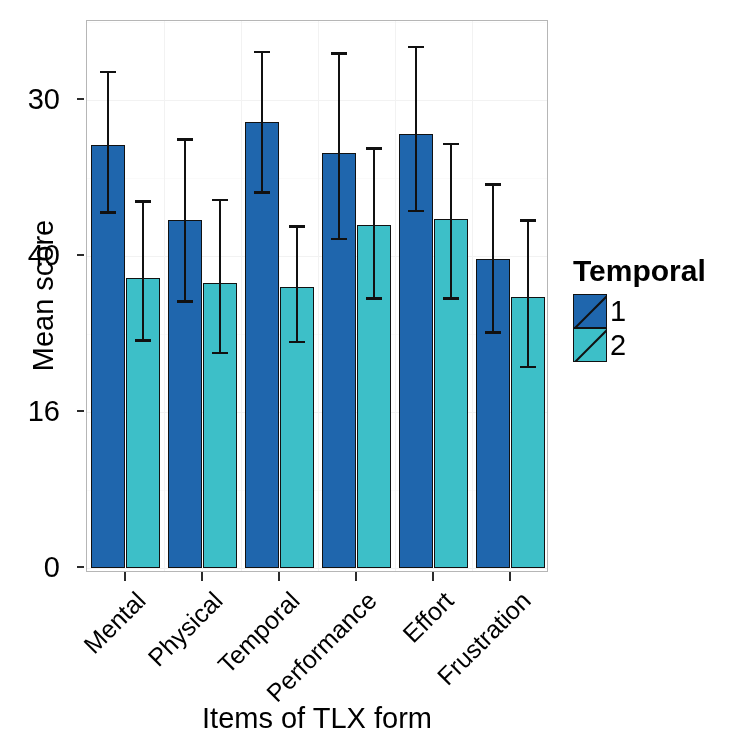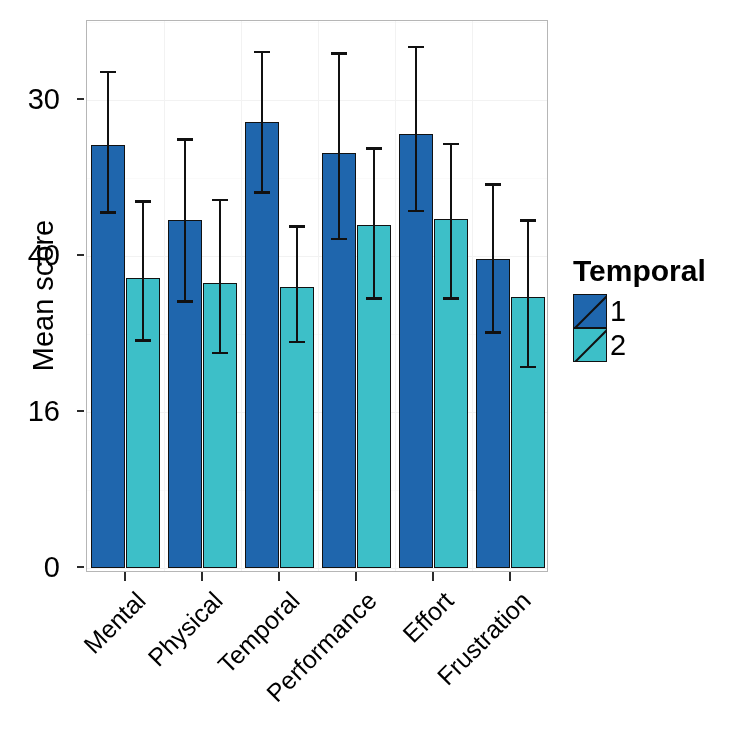--- a/index.html
+++ b/index.html
@@ -267,20 +267,21 @@
       <div class="xtick-mark" style="left: 508.5px; top: 572px;"></div>
     </div>
   <div id="xtick-labels">
       <div class="xtick-label" style="left: -169.5px; top: 586px; width: 300px;">Mental</div>
       <div class="xtick-label" style="left: -92.5px; top: 586px; width: 300px;">Physical</div>
       <div class="xtick-label" style="left: -15.5px; top: 586px; width: 300px;">Temporal</div>
       <div class="xtick-label" style="left: 61.5px; top: 586px; width: 300px;">Performance</div>
       <div class="xtick-label" style="left: 138.5px; top: 586px; width: 300px;">Effort</div>
       <div class="xtick-label" style="left: 215.5px; top: 586px; width: 300px;">Frustration</div>
     </div>
+  <div id="xlabel">Items of TLX form</div>
 
   <div id="legend">
     <div id="legend-title">Temporal</div>
     <div id="legend-items">
         <div class="legend-row">
           <div class="legend-key" style="background: rgb(31, 102, 173);">
             <svg width="34" height="34" viewBox="0 0 34 34">
               <line x1="1" y1="33" x2="33" y2="1" stroke="#111111" stroke-width="2"></line>
             </svg>
           </div>

